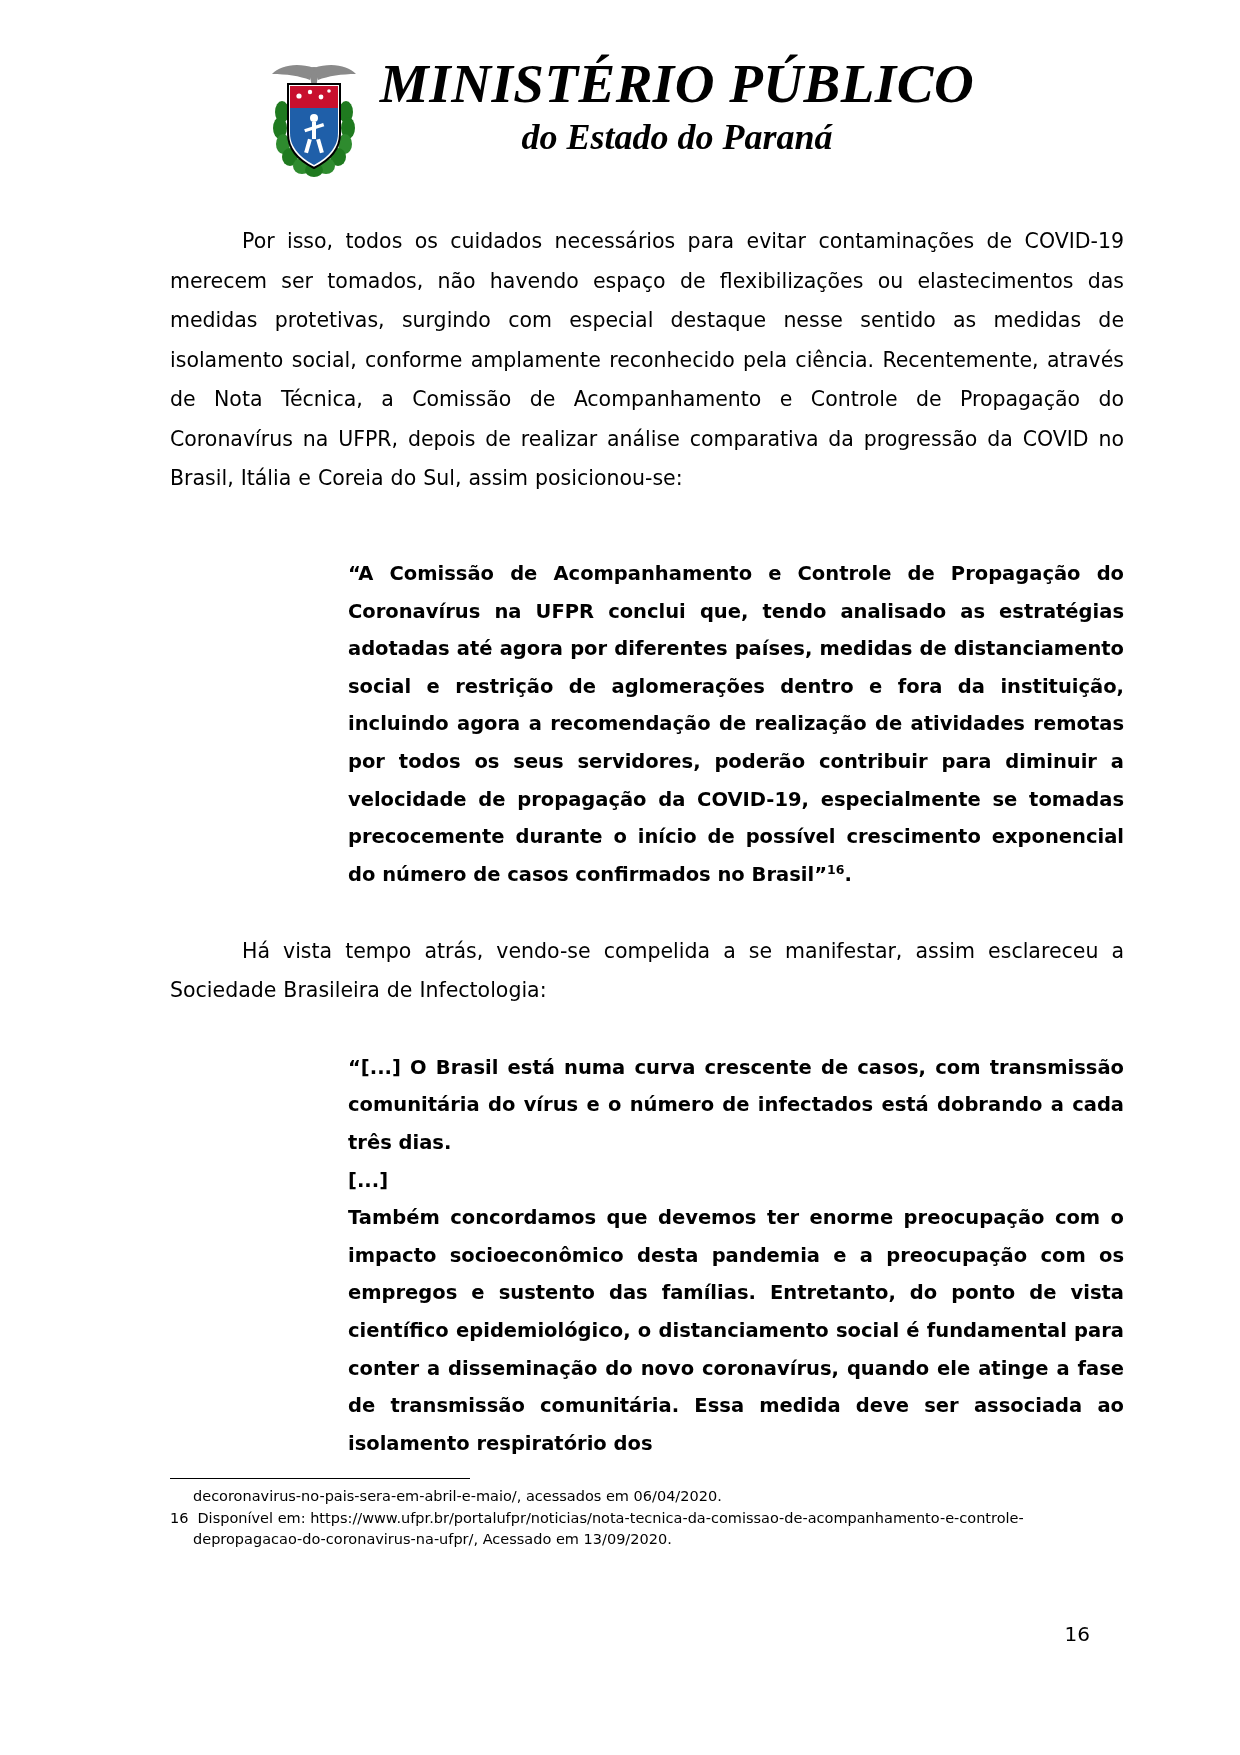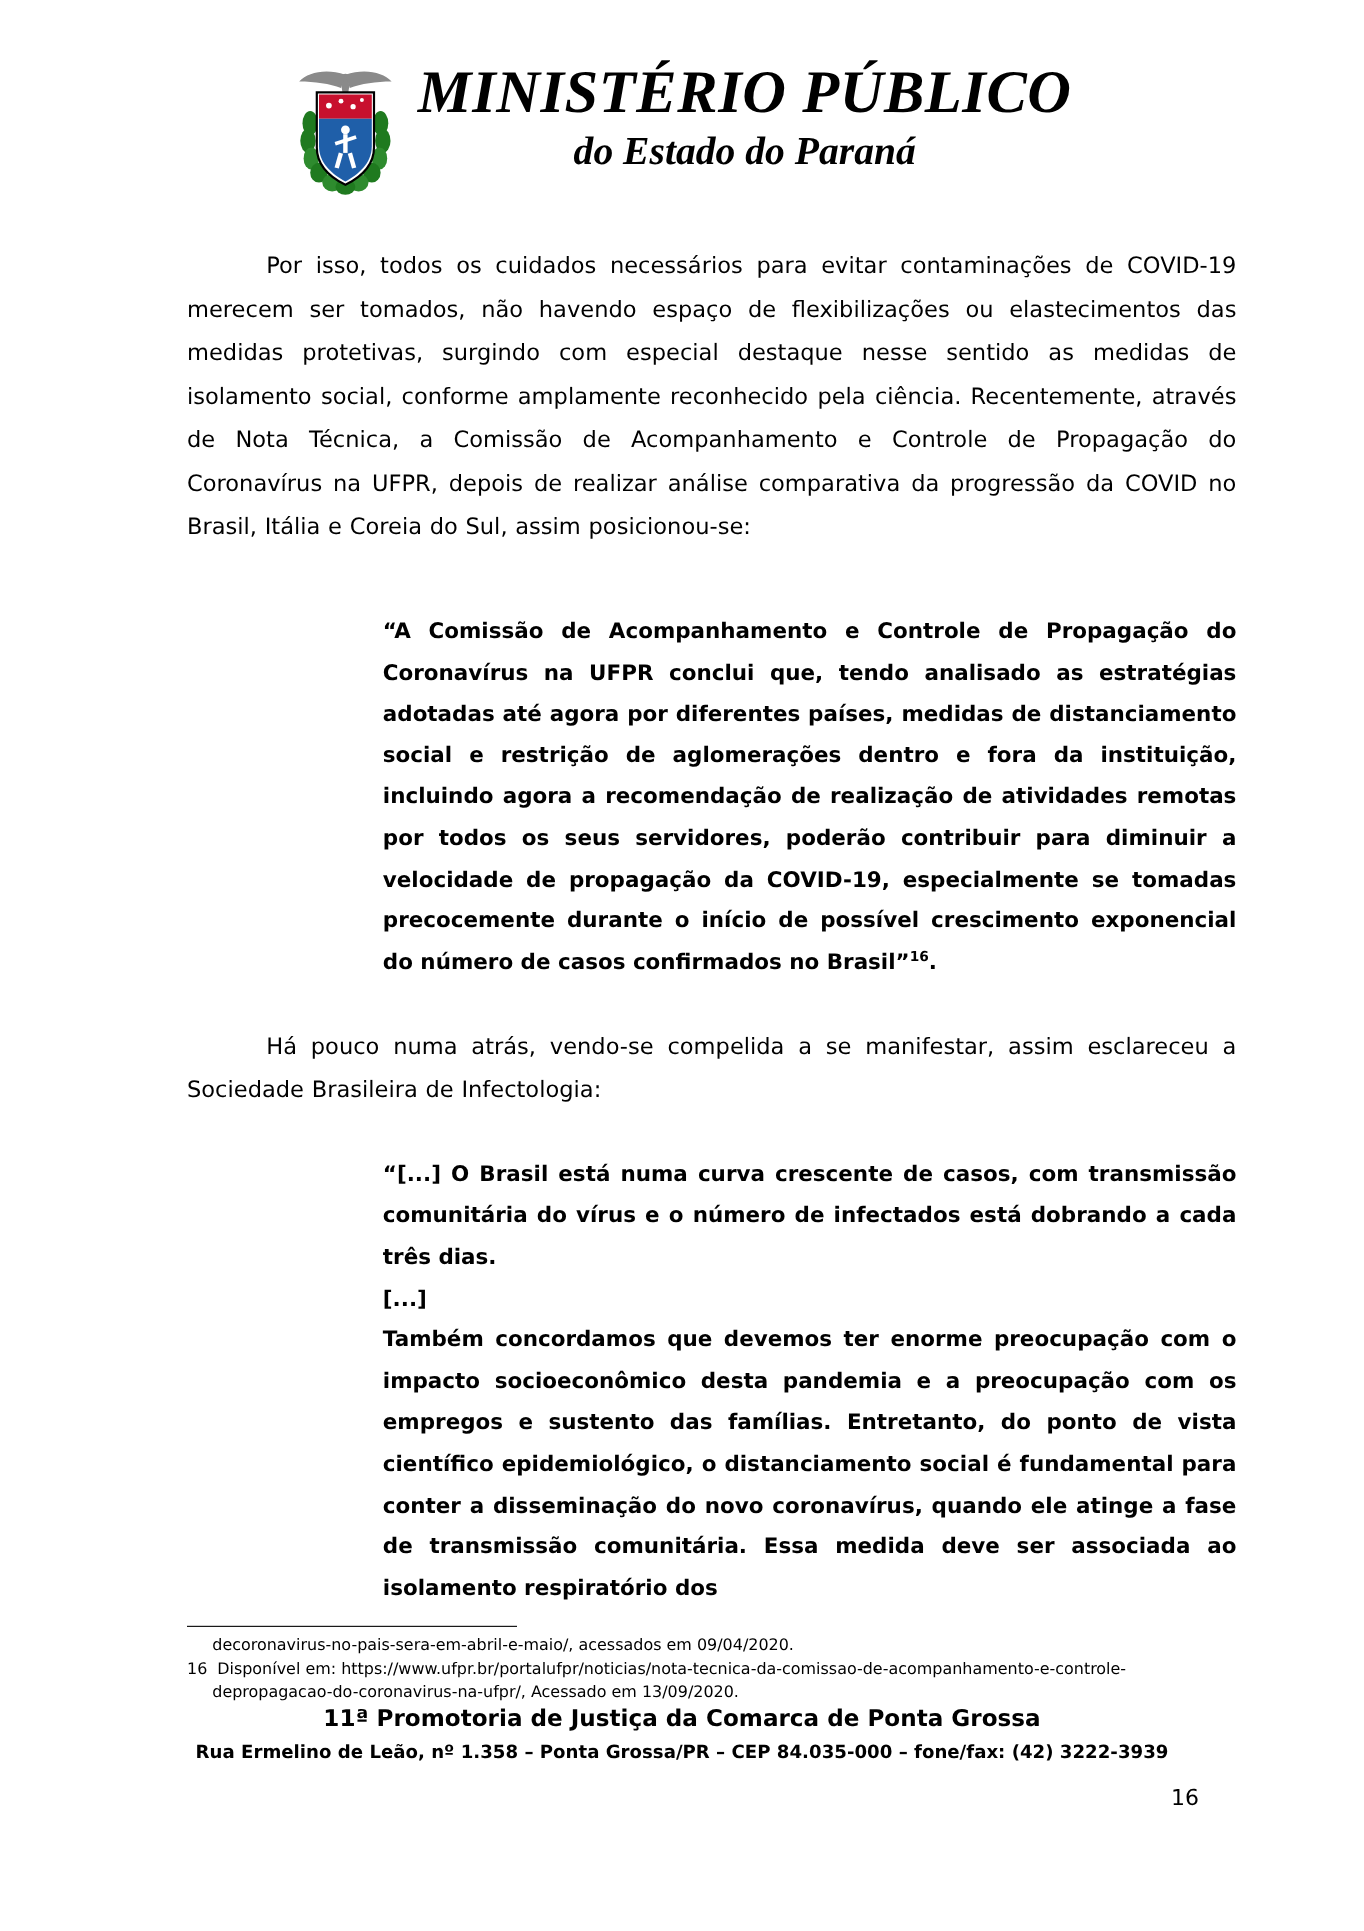--- a/index.html
+++ b/index.html
@@ -206,45 +206,41 @@
     <p class="body-par">Por isso, todos os cuidados necessários para evitar contaminações de COVID-19 merecem ser tomados, não havendo espaço de flexibilizações ou elastecimentos das medidas protetivas, surgindo com especial destaque nesse sentido as medidas de isolamento social, conforme amplamente reconhecido pela ciência. Recentemente, através de Nota Técnica, a Comissão de Acompanhamento e Controle de Propagação do Coronavírus na UFPR, depois de realizar análise comparativa da progressão da COVID no Brasil, Itália e Coreia do Sul, assim posicionou-se:</p>
 
     <div class="spacer-lg"></div>
 
     <div class="quote">
       <p><span>“A Comissão de Acompanhamento e Controle de Propagação do Coronavírus na UFPR conclui que, tendo analisado as estratégias adotadas até agora por diferentes países, medidas de distanciamento social e restrição de aglomerações dentro e fora da instituição, incluindo agora a recomendação de realização de atividades remotas por todos os seus servidores, poderão contribuir para diminuir a velocidade de propagação da COVID-19, especialmente se tomadas precocemente durante o início de possível crescimento exponencial do número de casos confirmados no Brasil”</span><sup>16</sup><span>.</span></p>
     </div>
 
     <div class="spacer-md"></div>
 
-    <p class="body-par">Há pouco numa atrás, vendo-se compelida a se manifestar, assim esclareceu a Sociedade Brasileira de Infectologia:</p>
+    <p class="body-par">Há vista tempo atrás, vendo-se compelida a se manifestar, assim esclareceu a Sociedade Brasileira de Infectologia:</p>
 
     <div class="spacer-md"></div>
 
     <div class="quote">
       <p>“[...] O Brasil está numa curva crescente de casos, com transmissão comunitária do vírus e o número de infectados está dobrando a cada três dias.</p>
       <p>[...]</p>
       <p>Também concordamos que devemos ter enorme preocupação com o impacto socioeconômico desta pandemia e a preocupação com os empregos e sustento das famílias. Entretanto, do ponto de vista científico epidemiológico, o distanciamento social é fundamental para conter a disseminação do novo coronavírus, quando ele atinge a fase de transmissão comunitária. Essa medida deve ser associada ao isolamento respiratório dos</p>
     </div>
 
   </div>
 
   <div class="footnotes">
     <div class="fn-rule"></div>
     <div class="fn-line">
       <div class="fn-num"></div>
-      <div class="fn-text">decoronavirus-no-pais-sera-em-abril-e-maio/, acessados em 09/04/2020.</div>
+      <div class="fn-text">decoronavirus-no-pais-sera-em-abril-e-maio/, acessados em 06/04/2020.</div>
     </div>
     <div class="fn-line">
       <div class="fn-num">16</div>
       <div class="fn-text">Disponível em: https://www.ufpr.br/portalufpr/noticias/nota-tecnica-da-comissao-de-acompanhamento-e-controle-</div>
     </div>
     <div class="fn-cont">depropagacao-do-coronavirus-na-ufpr/, Acessado em 13/09/2020.</div>
   </div>
 
-  <div class="footer">
-    <div class="footer-1">11ª Promotoria de Justiça da Comarca de Ponta Grossa</div>
-    <div class="footer-2">Rua Ermelino de Leão, nº 1.358 – Ponta Grossa/PR – CEP 84.035-000 – fone/fax: (42) 3222-3939</div>
-  </div>
 
   <div class="page-number">16</div>
 
 </div>
 
 </body></html>

